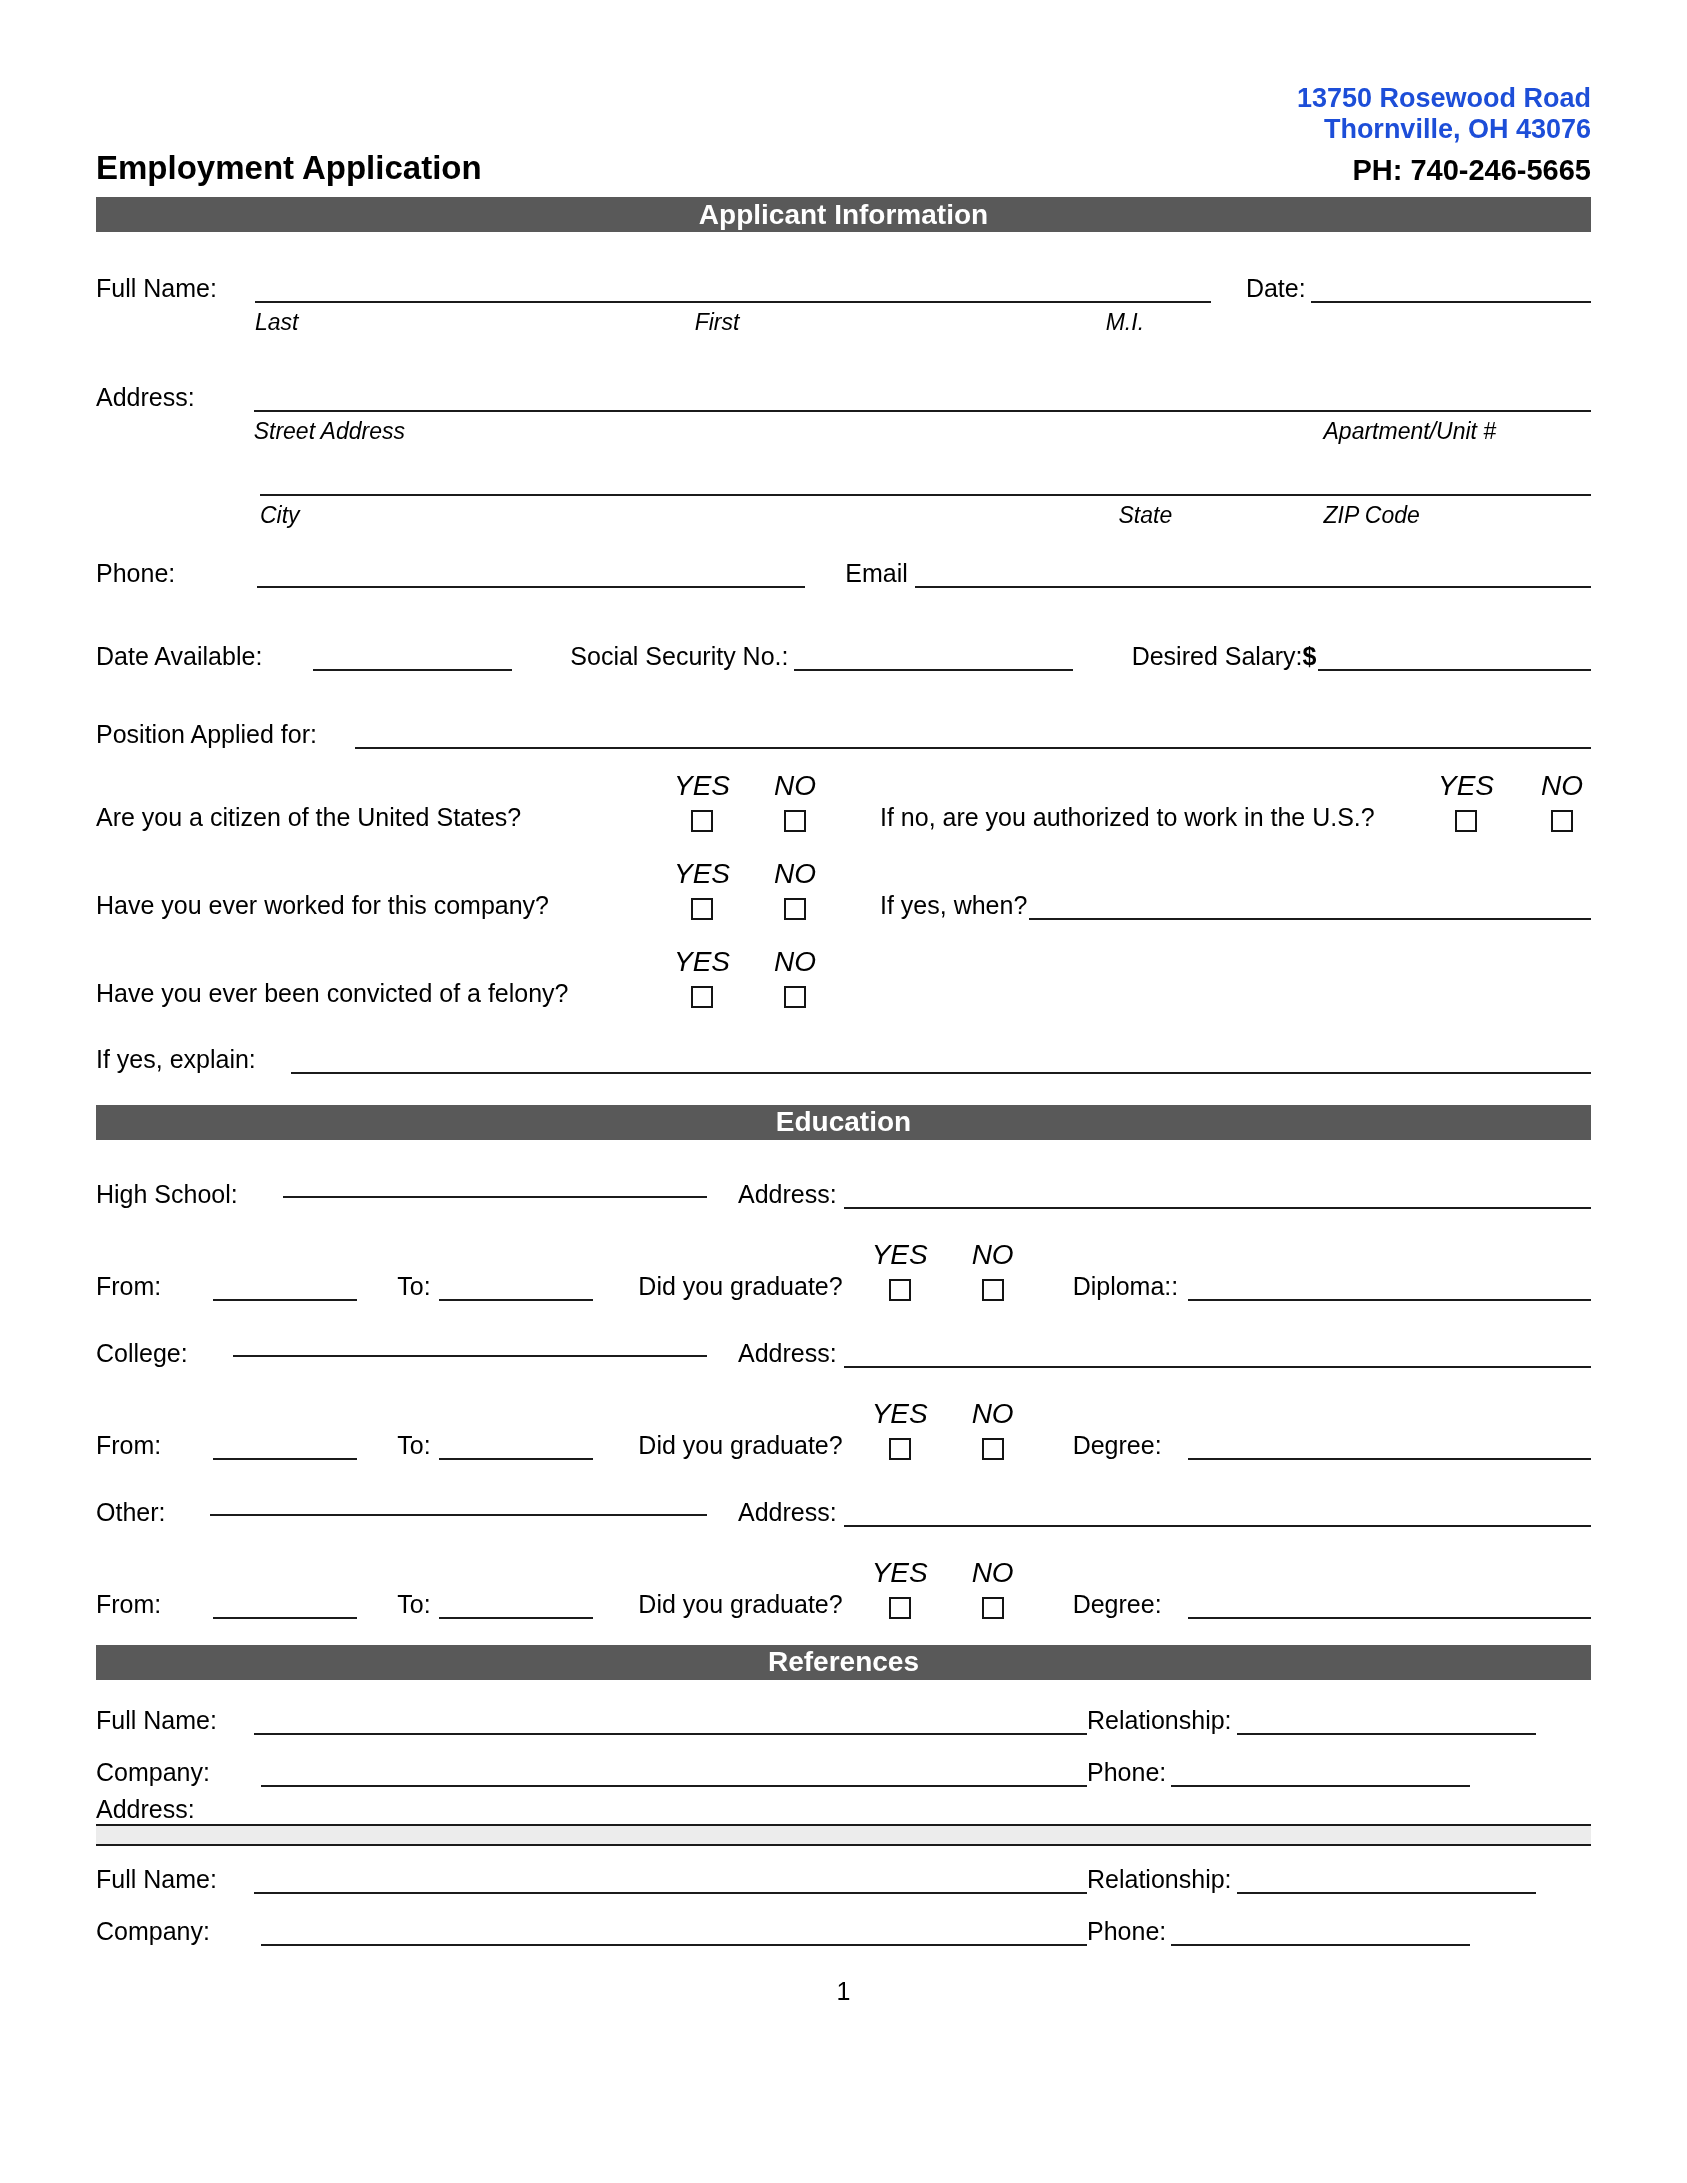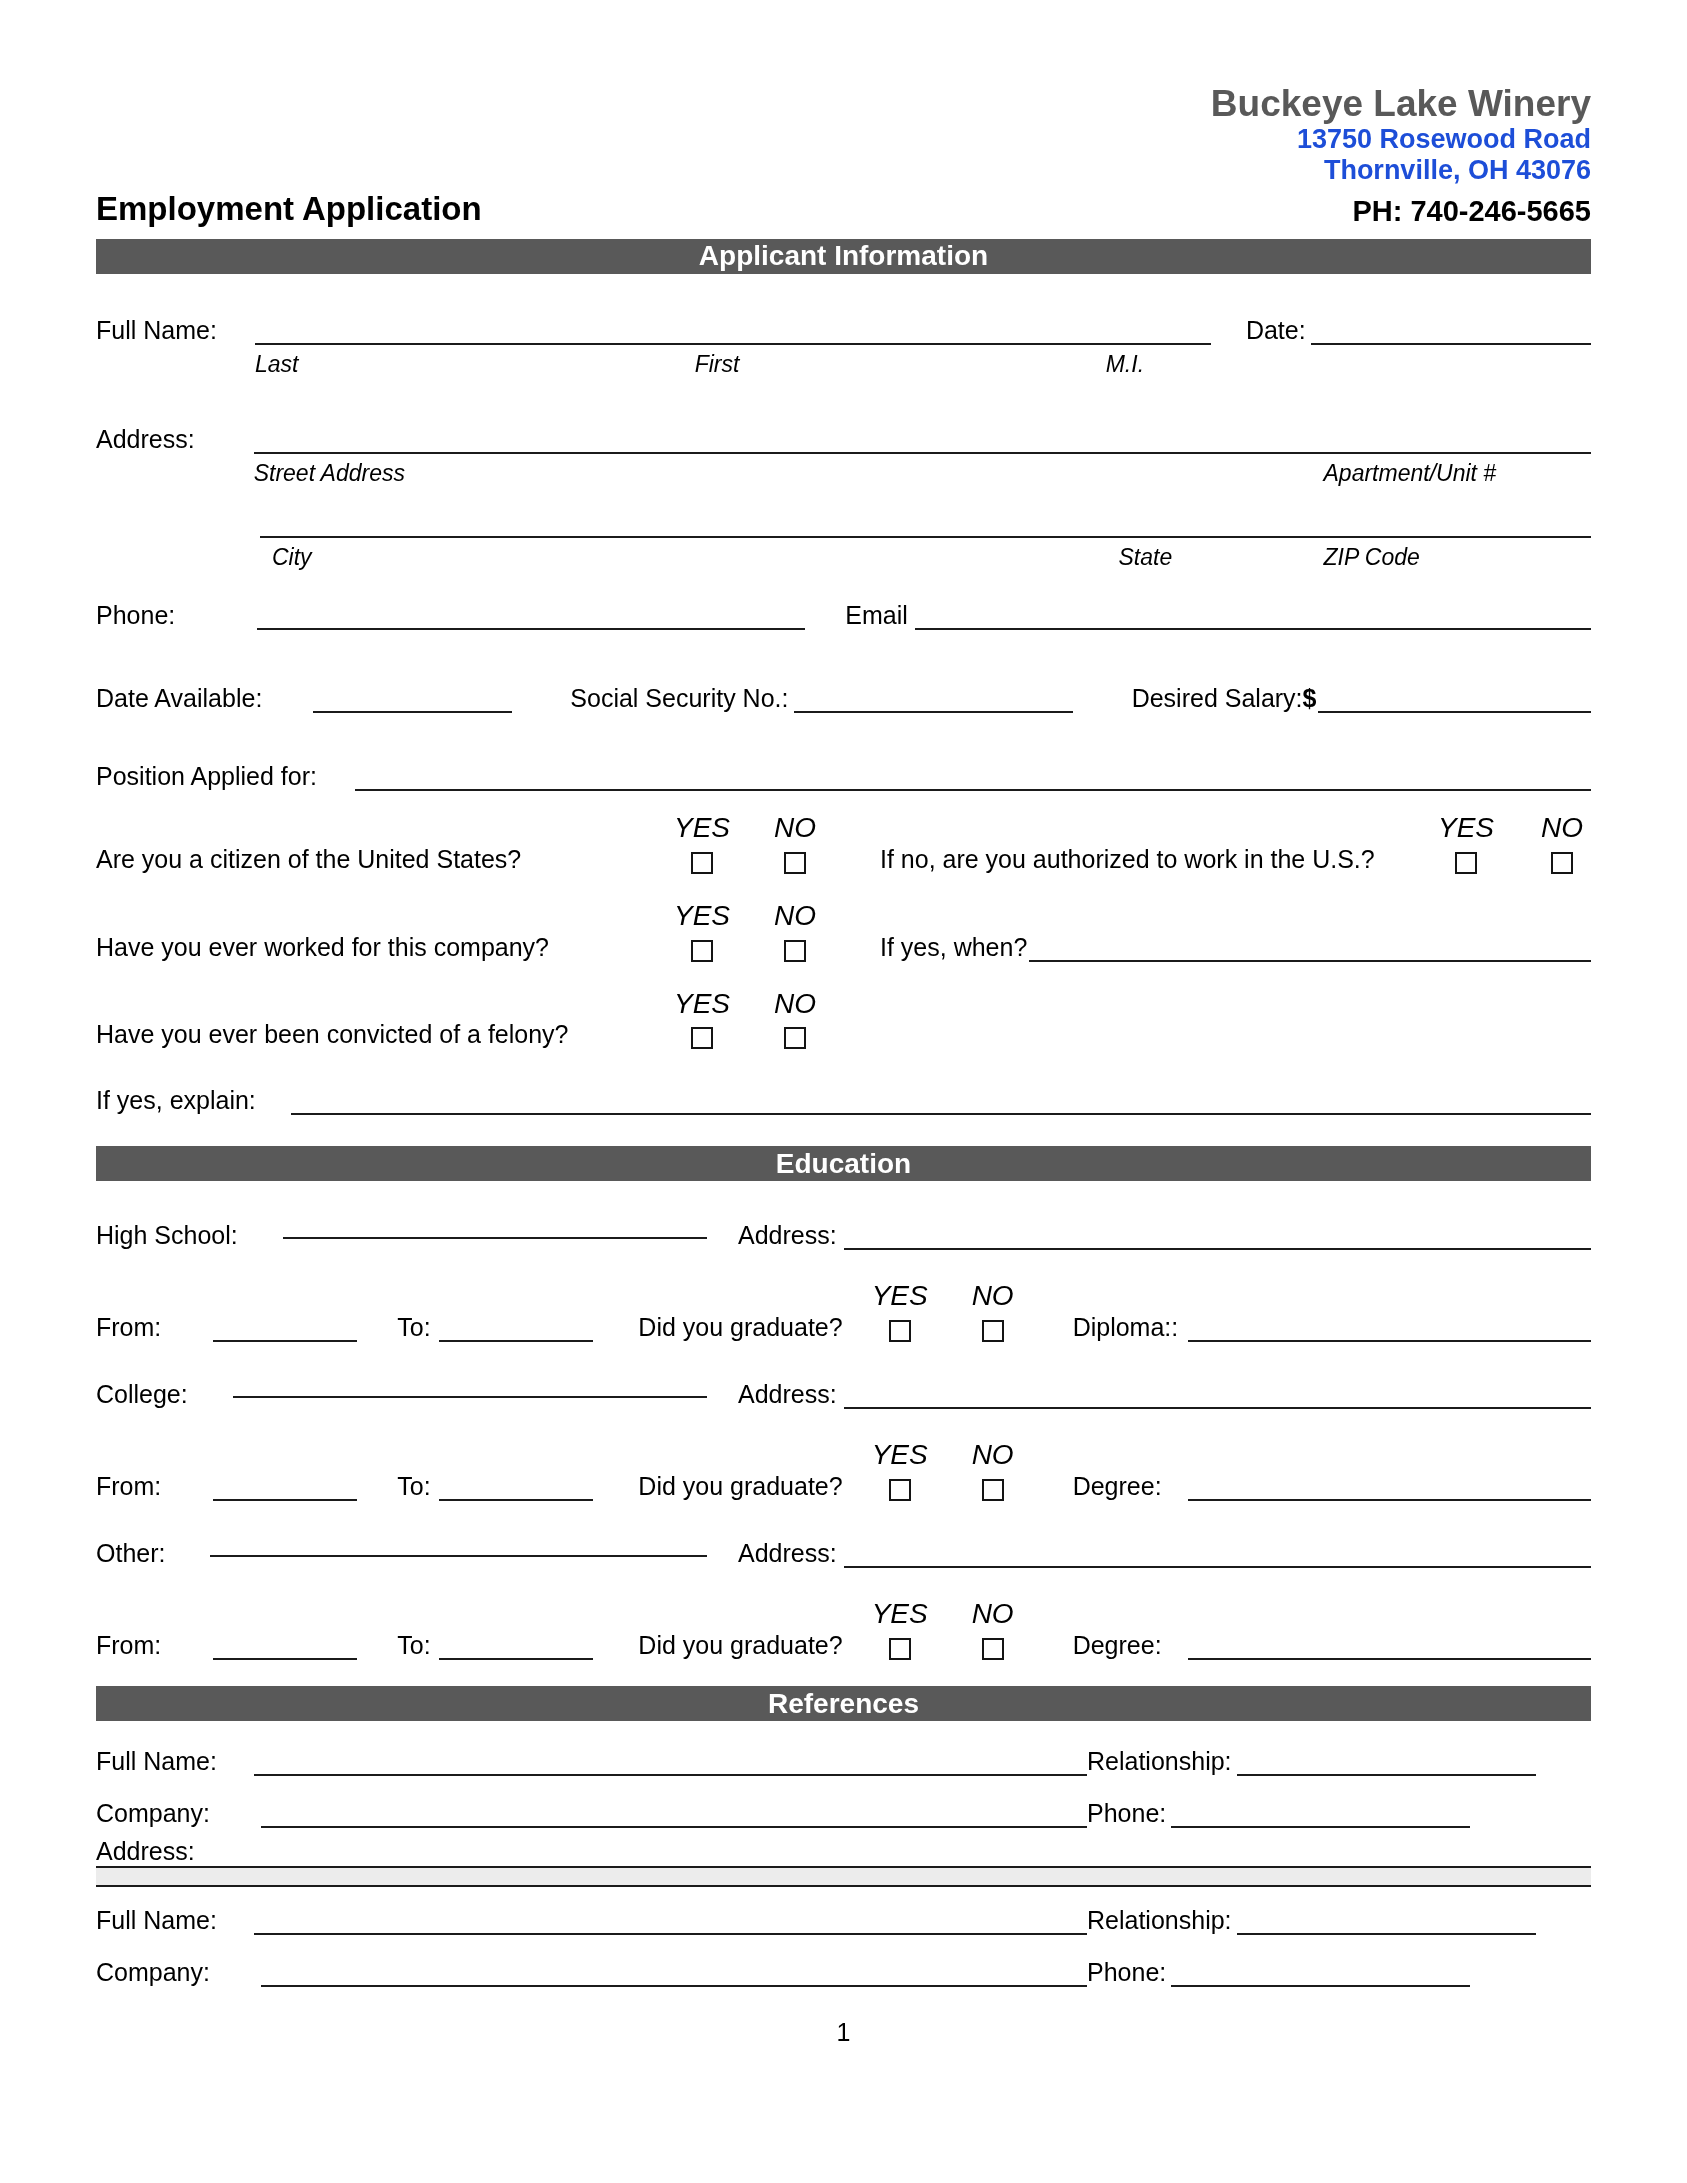--- a/index.html
+++ b/index.html
@@ -76,21 +76,20 @@
 </style>
 </head>
 <body>
 
 <div class="page">
   <div class="content">
 
     <div class="header">
       <div class="page-title">Employment Application</div>
       <div class="h-right">
-        <div class="company-name">Buckeye Lake Winery</div>
         <div class="company-addr">13750 Rosewood Road</div>
         <div class="company-addr">Thornville, OH  43076</div>
         <div class="company-ph">PH: 740-246-5665</div>
       </div>
     </div>
 
     <div class="section-bar">
       <span>Applicant Information</span>
     </div>
 
@@ -116,21 +115,21 @@
           <span class="sub" style="left:0">Street Address</span>
           <span class="sub" style="left:80%">Apartment/Unit #</span>
         </div>
       </div>
     </div>
 
     <div class="row mt88">
       <div class="field fill ml188">
         <div class="line"></div>
         <div class="subrow">
-          <span class="sub" style="left:12px">City</span>
+          <span class="sub" style="left:0">City</span>
           <span class="sub" style="left:64.5%">State</span>
           <span class="sub" style="left:79.9%">ZIP Code</span>
         </div>
       </div>
     </div>
 
     <div class="row mt72">
       <span class="lbl">Phone:</span>
       <div class="line w627 ml94"></div>
       <span class="lbl ml46">Email</span>

